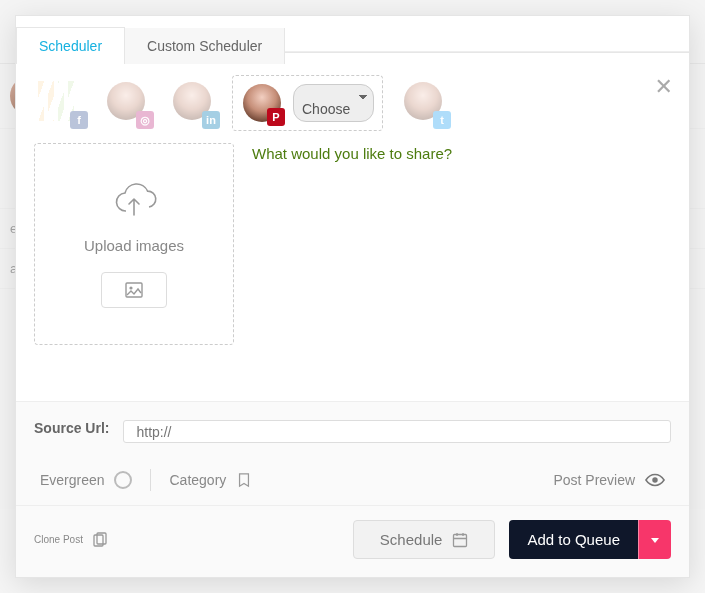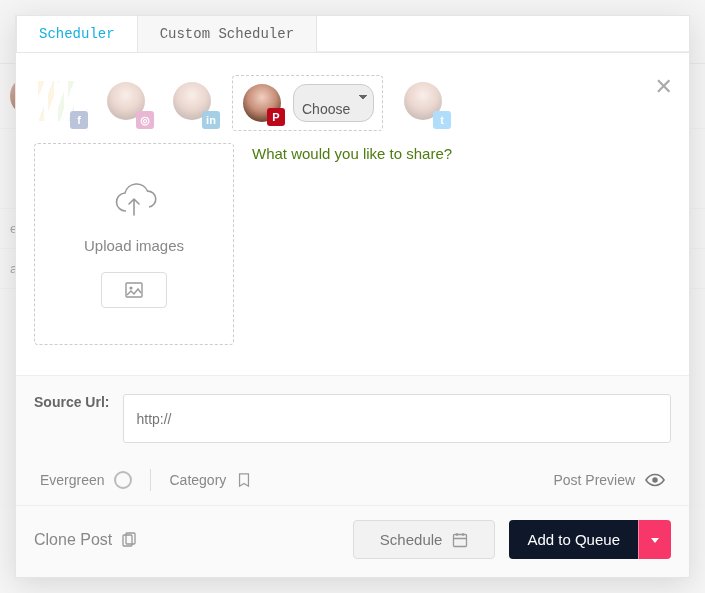--- a/index.html
+++ b/index.html
@@ -64,22 +64,21 @@
     left:0; right:0; bottom:0; height:1px; background:#eee;
   }
   .tab {
     padding: 10px 22px 10px;
     font-size: 14px;
     cursor: pointer;
     border-right: 1px solid #e6e6e6;
     background: #f7f7f7;
     color: #666;
     position: relative;
-    top: 0;
-    font-family: Liberation Mono, monospace;
+    top: 12px;
   }
   .tab.active {
     background: #fff;
     color: #17b1e0;
     border-top: 1px solid #e6e6e6;
     border-left: 1px solid #e6e6e6;
     margin-top: -1px;
   }
   .close {
     position: absolute;
@@ -174,41 +173,41 @@
   .footer {
     background:#fafafa;
     border-top:1px solid #eee;
   }
   .source-row {
     display:flex; gap:14px;
     padding: 18px 18px 16px;
   }
   .source-row label { font-size:14px; color:#666; font-weight:600; }
   .source-row input {
-    flex:1; height:49px; border:1px solid #ddd; border-radius:3px;
+    flex:1; height:23px; border:1px solid #ddd; border-radius:3px;
     padding: 0 12px; font-size:14px; color:#888;
   }
   .options-row {
     display:flex; align-items:center; gap:18px;
     padding: 10px 24px 14px;
     color:#888; font-size:14px;
   }
   .vdiv { width:1px; height:22px; background:#ddd; }
   .spacer { flex:1 }
   .radio-empty {
     width:18px; height:18px; border-radius:50%; border:2px solid #bbb; display:inline-block;
     vertical-align:-4px; margin-left:6px;
   }
   .iconstroke { width:16px; height:16px; display:inline-block; vertical-align:-3px; margin-left:6px; }
   .actions-row {
     display:flex; align-items:center; gap:14px;
     padding: 14px 18px 18px;
     border-top:1px solid #eee;
   }
-  .textbtn { color:#888; font-size:16px; display:flex; align-items:center; gap:8px; cursor:pointer;}
+  .textbtn { color:#888; font-size:10px; display:flex; align-items:center; gap:8px; cursor:pointer;}
   .schedule-btn {
     background:#f2f2f2; border:1px solid #ddd; border-radius:4px;
     padding: 10px 26px; font-size:15px; color:#777; display:flex; align-items:center; gap:10px;
     cursor:pointer;
   }
   .queue-btn {
     background:#0f172a; color:#fff; border:none; border-radius:4px 0 0 4px;
     padding: 11px 18px; font-size:15px; cursor:pointer;
   }
   .queue-caret {

